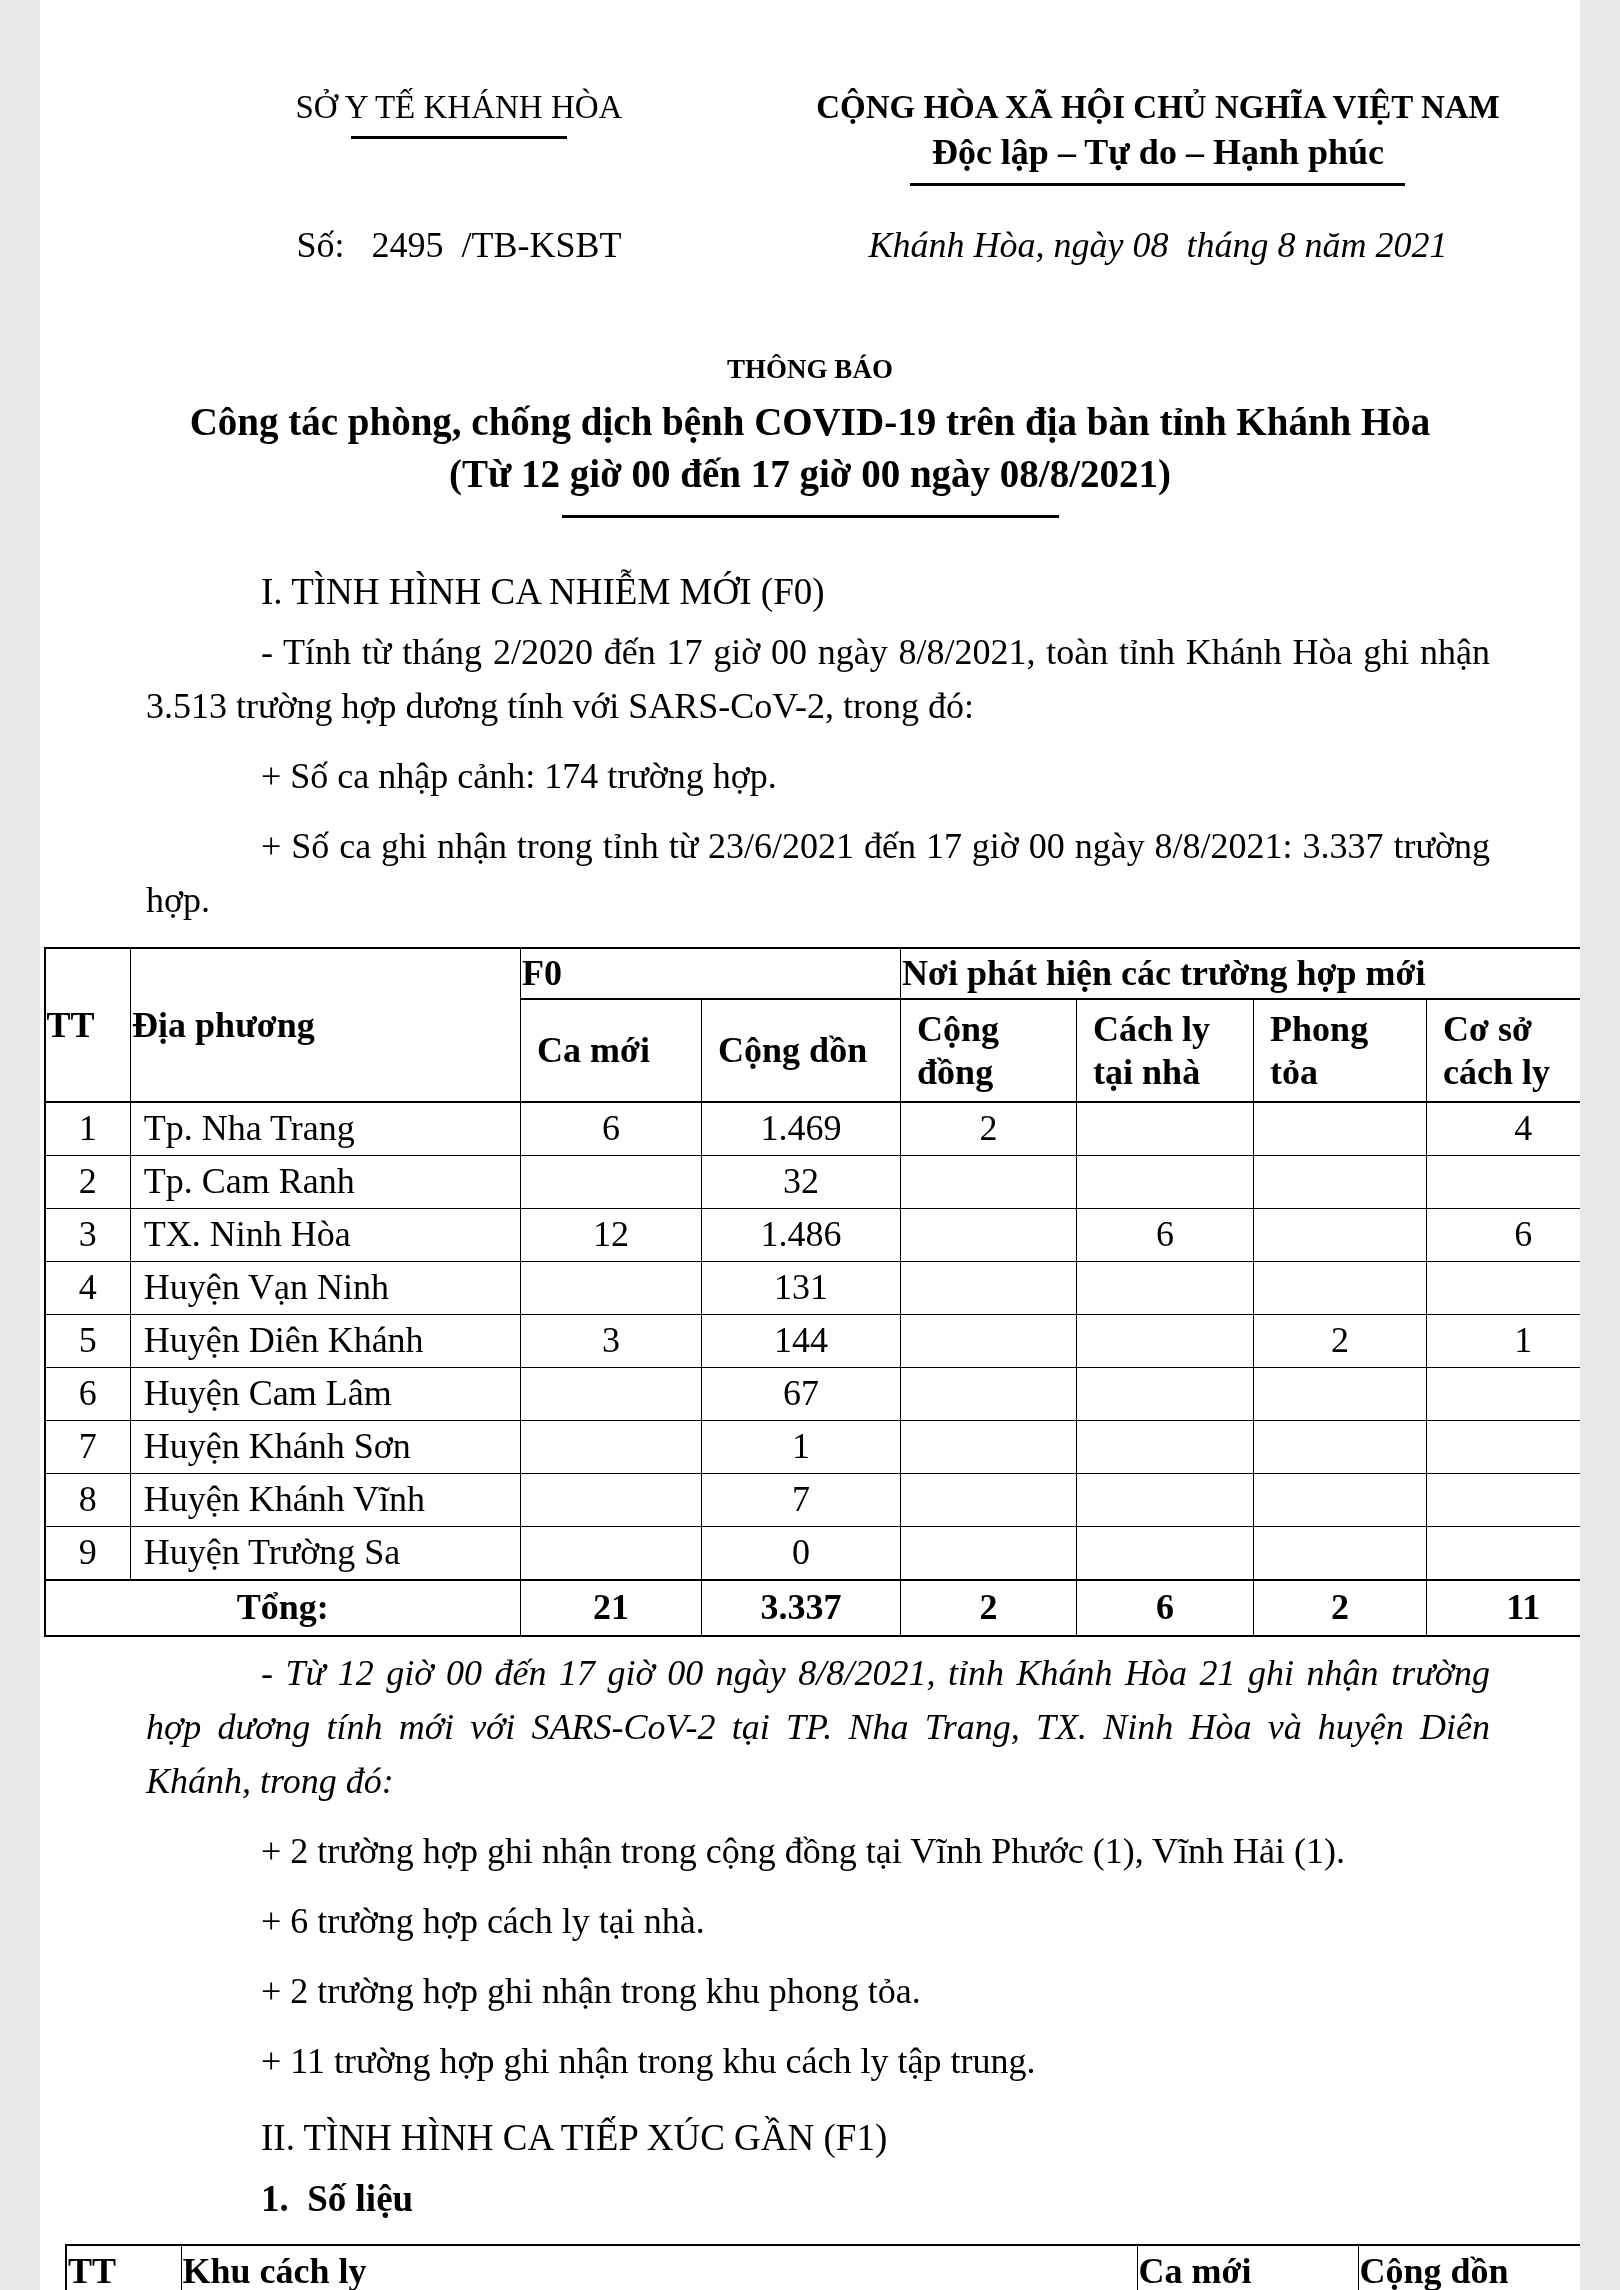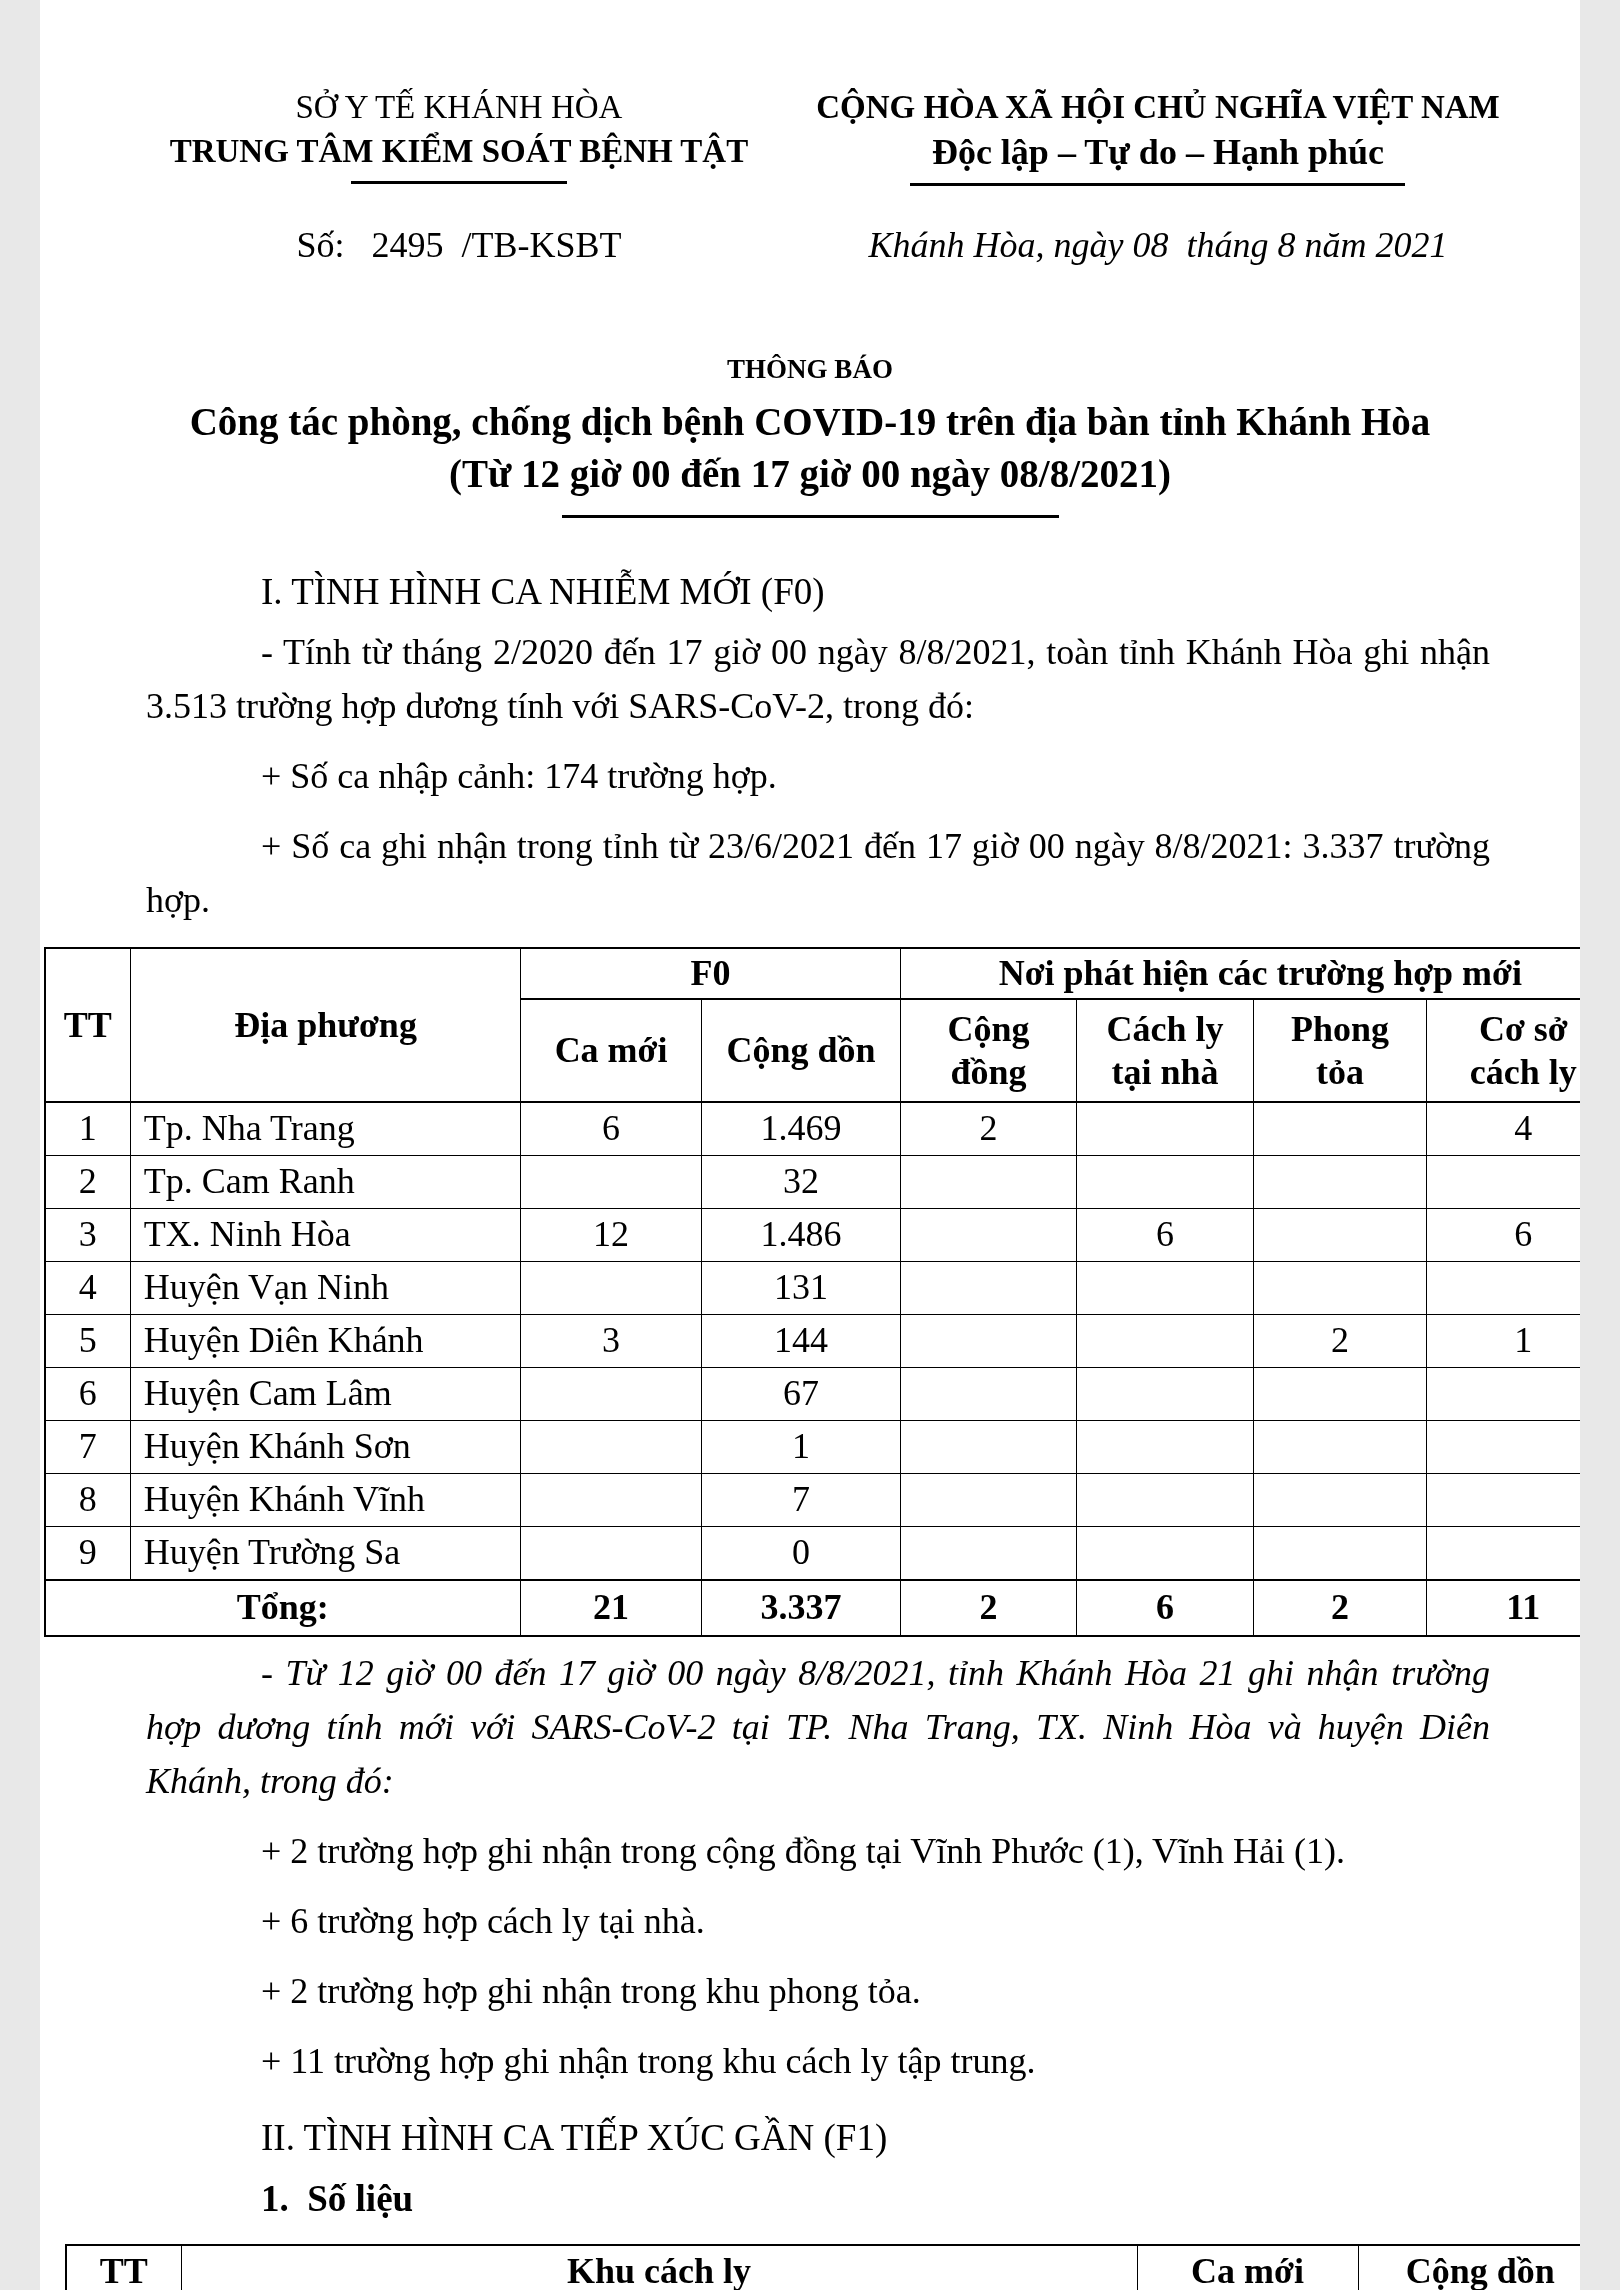--- a/index.html
+++ b/index.html
@@ -40,21 +40,21 @@
   
   .sec-heading{font-size:37px;font-weight:normal;margin:52px 90px 0 221px;}
   .sec-heading.tight{margin-top:28px;}
   .sub-heading{font-size:37px;font-weight:bold;margin:18px 90px 0 221px;white-space:pre-wrap;}
   .para{font-size:36px;line-height:54px;margin:12.6px 90px 0 106px;text-indent:115px;text-align:justify;}
   .para.item{margin-top:16px;}
 
   
   table{border-collapse:collapse;table-layout:fixed;font-size:36px;}
   th,td{border:1.8px solid #000;overflow:hidden;}
-  th{font-weight:bold;text-align:center;vertical-align:middle;line-height:1.18;}
+  th{font-weight:bold;text-align:left;vertical-align:middle;line-height:1.18;}
   td{text-align:center;vertical-align:middle;line-height:1.15;}
 
   .t-f0{width:1575px;margin:20px 0 0 3.6px;border:2.7px solid #000;}
   .t-f0 thead tr.group-row th{height:47px;}
   .t-f0 thead tr.sub-row th{height:101px;padding:0 16px;}
   .t-f0 thead th{border-bottom-width:2.7px;}
   .t-f0 tbody td{height:50px;}
   .t-f0 td.cell-name{text-align:left;padding-left:12.6px;}
   .t-f0 tr.total-row td{height:52px;font-weight:bold;border-top:2.7px solid #000;}
 
@@ -64,21 +64,20 @@
   .t-f1 td.cell-name{text-align:left;padding-left:14.4px;}
 </style>
 </head>
 <body>
 
 <div class="page">
 
   <div class="doc-header">
     <div class="header-org">
       <div class="org-line1">SỞ Y TẾ KHÁNH HÒA</div>
-      <div class="org-line2">TRUNG TÂM KIỂM SOÁT BỆNH TẬT</div>
       <div class="rule rule-org"></div>
     </div>
     <div class="header-national">
       <div class="nat-line1">CỘNG HÒA XÃ HỘI CHỦ NGHĨA VIỆT NAM</div>
       <div class="nat-line2">Độc lập – Tự do – Hạnh phúc</div>
       <div class="rule rule-nat"></div>
     </div>
   </div>
 
   <div class="id-row">

